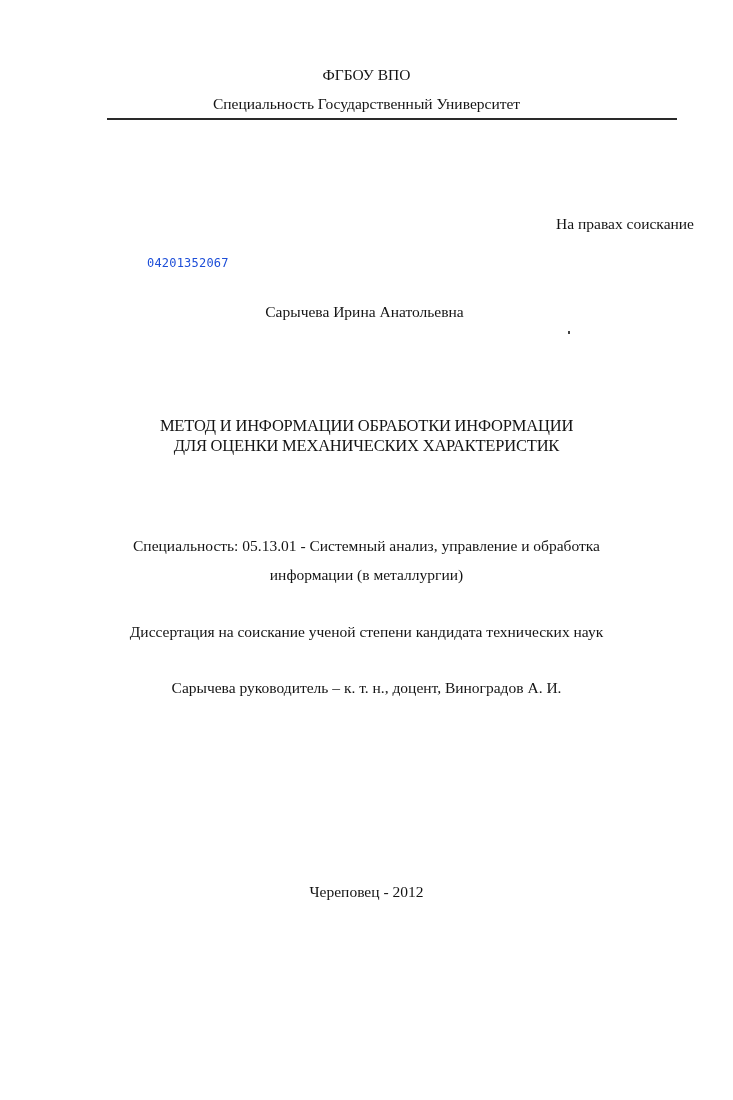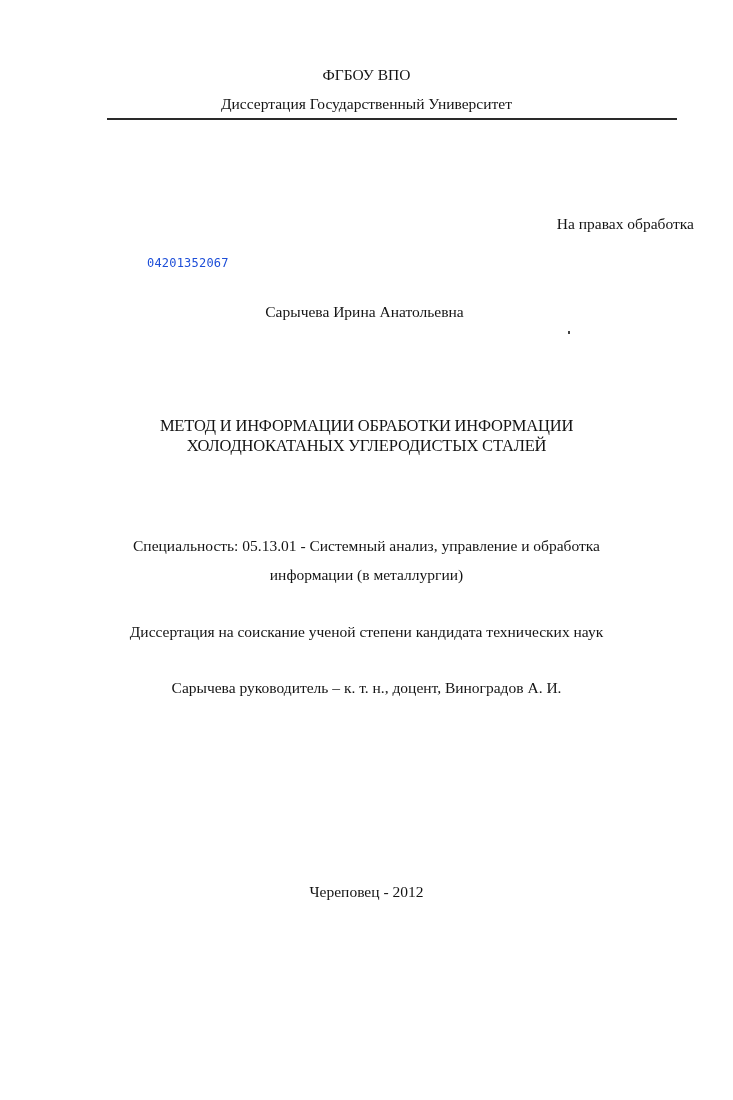--- a/index.html
+++ b/index.html
@@ -71,35 +71,35 @@
       background: #444444;
     }
   </style>
 </head>
 <body>
 
 <div class="page">
 
   <div class="line center" style="top:66px;">ФГБОУ ВПО</div>
 
-  <div class="line center" style="top:95px;">Диссертация Государственный Университет</div>
+  <div class="line center" style="top:95px;">Специальность Государственный Университет</div>
 
   <div class="rule"></div>
 
-  <div class="line" style="top:215px; right:39px;">На правах обработка</div>
+  <div class="line" style="top:215px; right:39px;">На правах соискание</div>
 
   <div class="stamp">04201352067</div>
 
   <div class="line center" style="top:303px; left:-2px;">Сарычева Ирина Анатольевна</div>
 
   <div class="speck"></div>
 
   <div class="title-block">
     <div>МЕТОД И ИНФОРМАЦИИ ОБРАБОТКИ ИНФОРМАЦИИ</div>
-    <div>ХОЛОДНОКАТАНЫХ УГЛЕРОДИСТЫХ СТАЛЕЙ</div>
+    <div>ДЛЯ ОЦЕНКИ МЕХАНИЧЕСКИХ ХАРАКТЕРИСТИК</div>
   </div>
 
   <div class="line center" style="top:537px;">Специальность: 05.13.01 - Системный анализ, управление и обработка</div>
 
   <div class="line center" style="top:566px;">информации (в металлургии)</div>
 
   <div class="line center" style="top:623px;">Диссертация на соискание ученой степени кандидата технических наук</div>
 
   <div class="line center" style="top:679px;">Сарычева руководитель – к. т. н., доцент, Виноградов А. И.</div>
 

